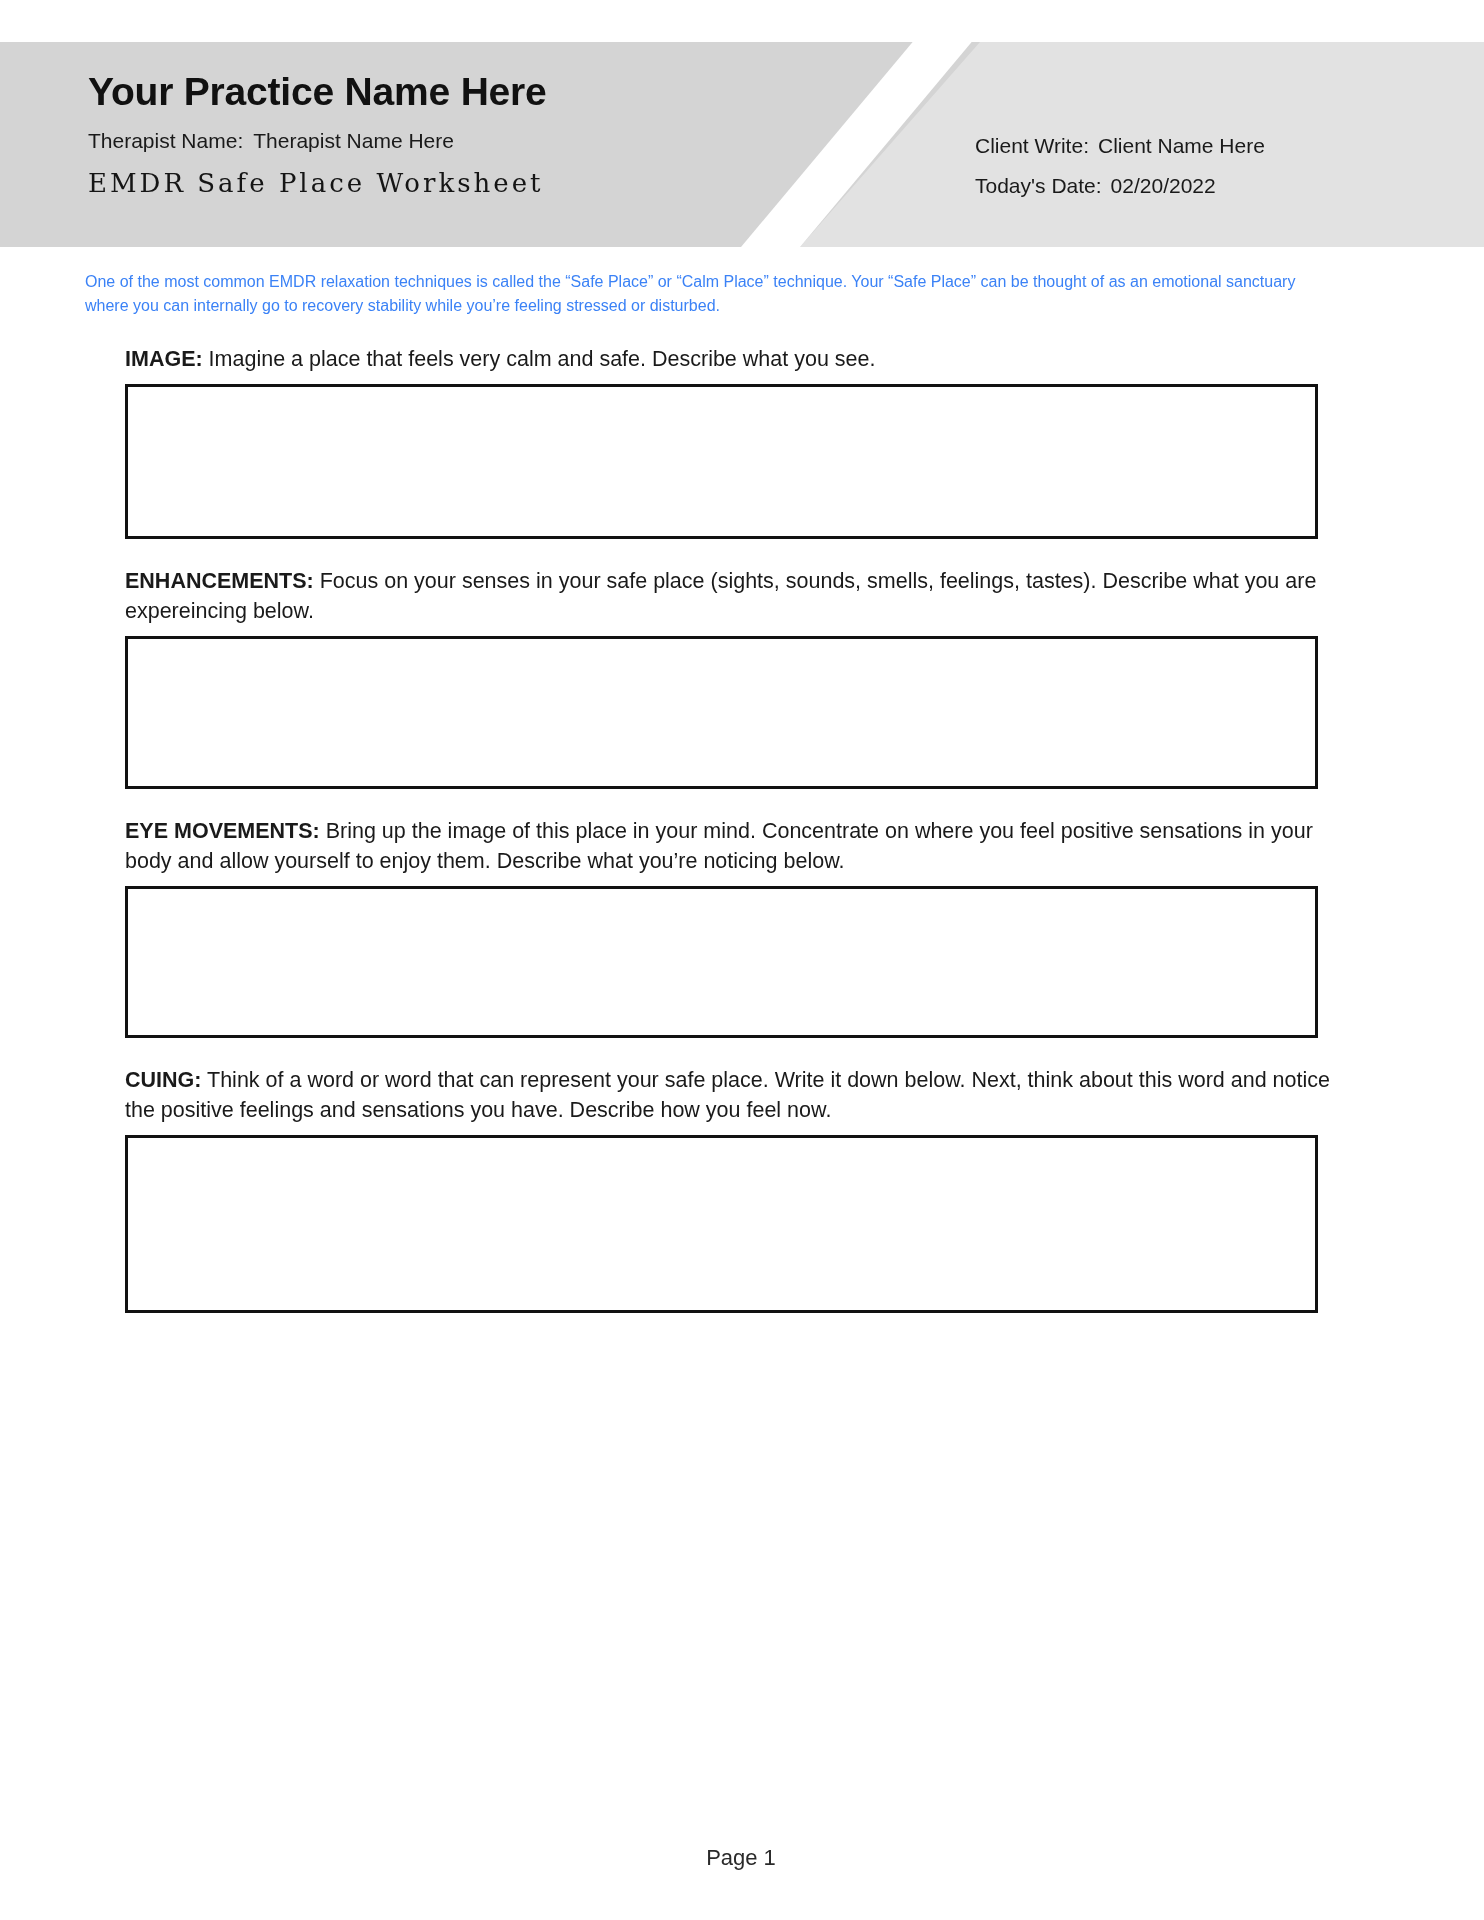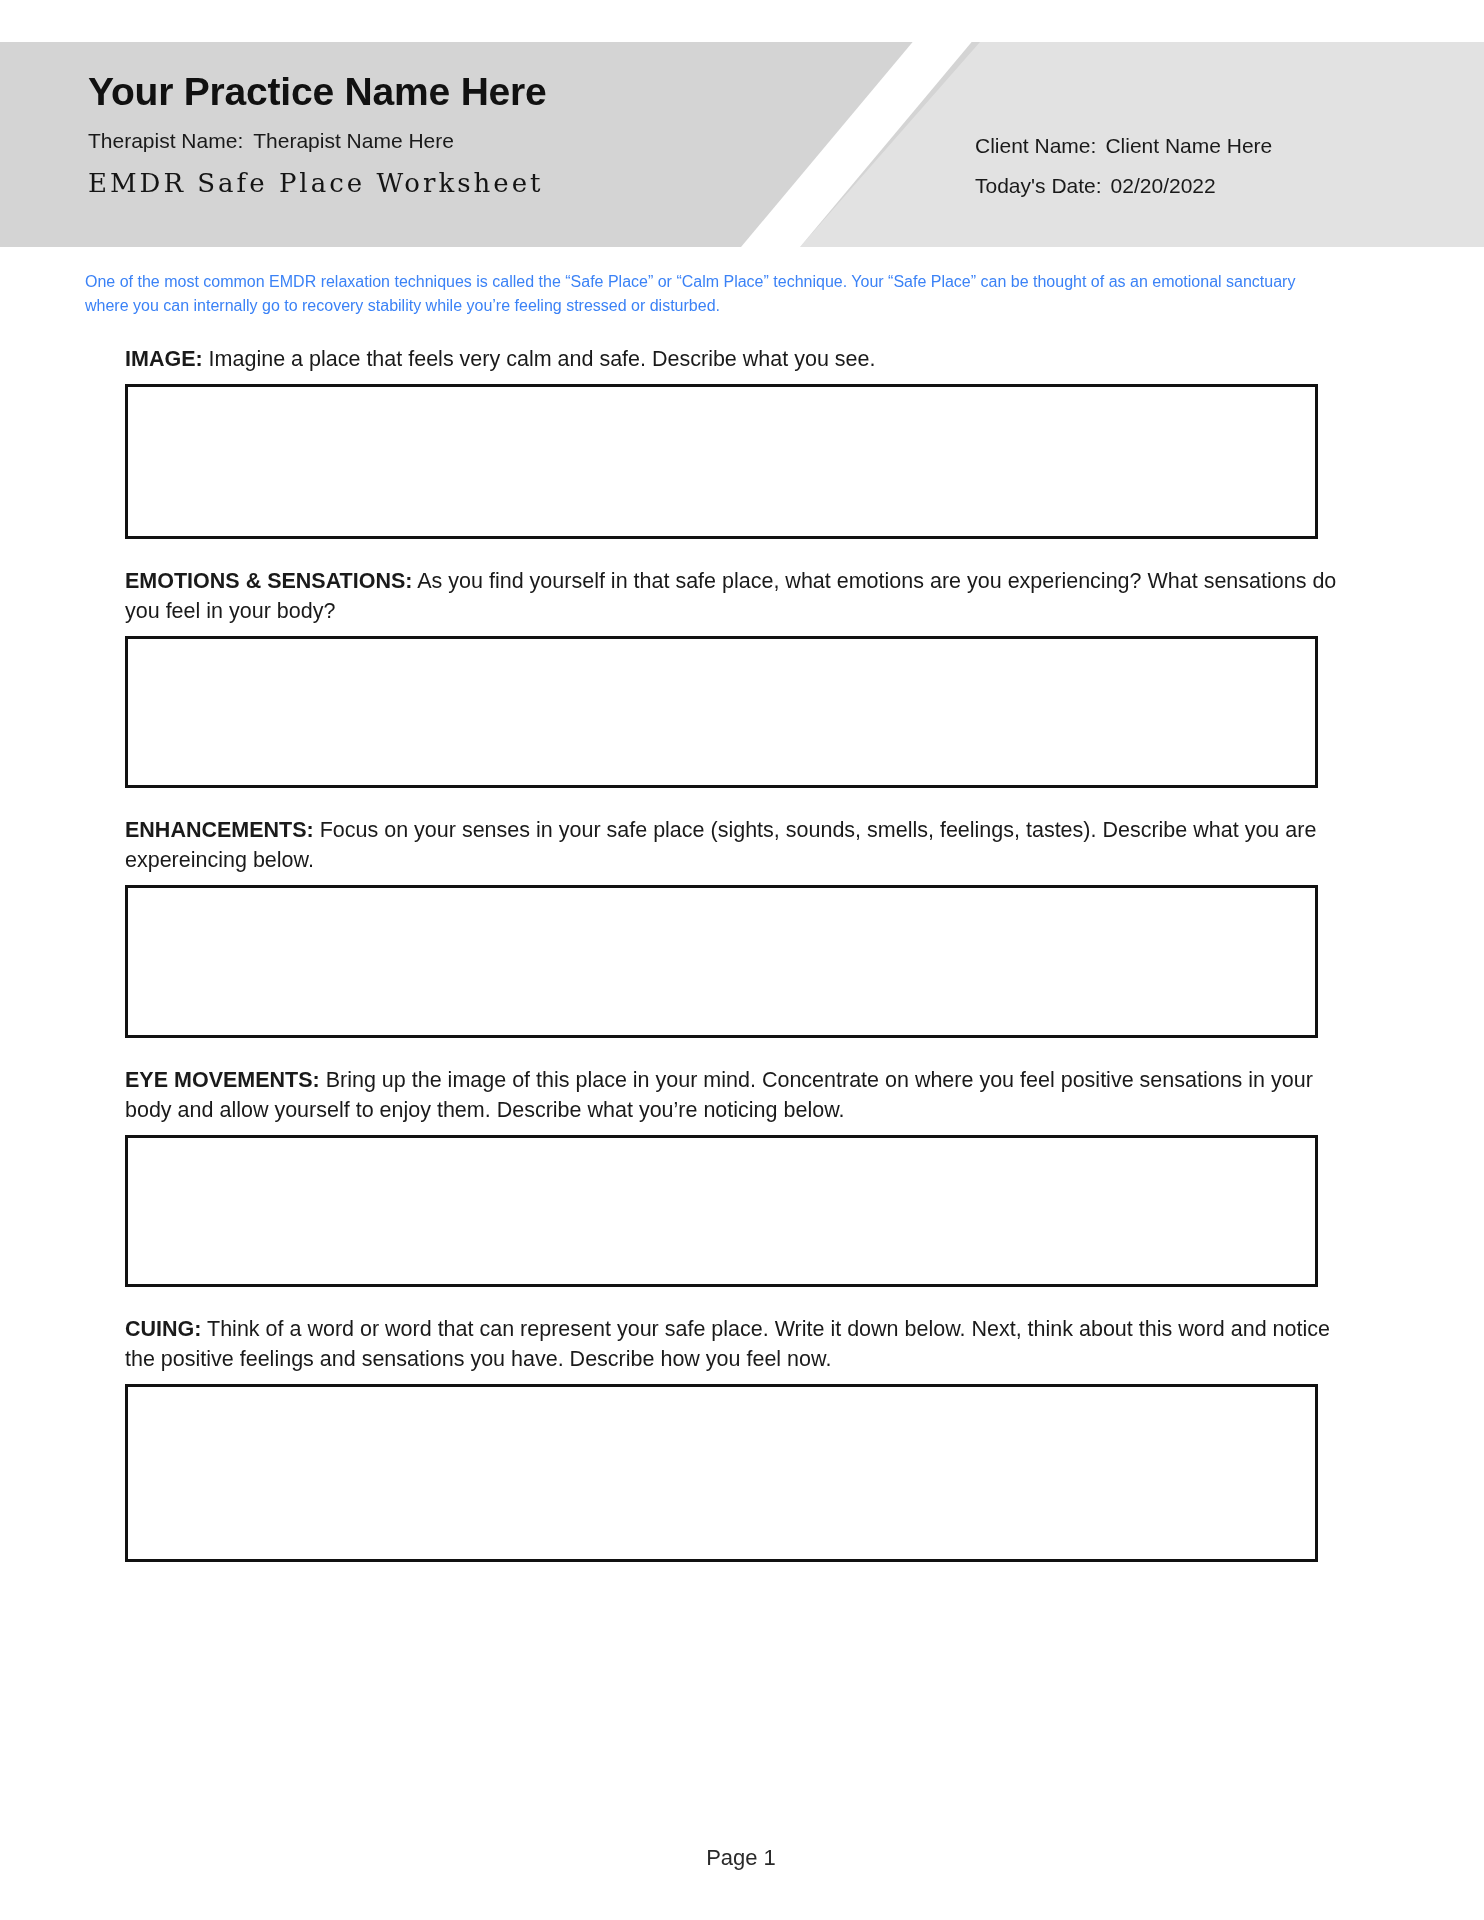--- a/index.html
+++ b/index.html
@@ -177,39 +177,35 @@
     <div class="header-inner">
       <div class="practice-name">Your Practice Name Here</div>
 
       <div class="therapist-line">
         <span class="lbl">Therapist Name:</span><span class="val">Therapist Name Here</span>
       </div>
 
       <div class="worksheet-title">EMDR Safe Place Worksheet</div>
 
       <div class="client-block">
-        <span class="row"><span class="lbl">Client Name:</span><span class="val">Client Name Here</span></span>
+        <span class="row"><span class="lbl">Client Write:</span><span class="val">Client Name Here</span></span>
         <span class="row"><span class="lbl">Today's Date:</span><span class="val">02/20/2022</span></span>
       </div>
     </div>
   </div>
 
   <div class="content">
 
     <p class="intro">One of the most common EMDR relaxation techniques is called the “Safe Place” or “Calm Place” technique. Your “Safe Place” can be thought of as an emotional sanctuary where you can internally go to recovery stability while you’re feeling stressed or disturbed.</p>
 
     <div class="section s1">
       <p class="section-prompt"><span class="heading">IMAGE:</span><span> Imagine a place that feels very calm and safe. Describe what you see.</span></p>
       <div class="answer-box"></div>
     </div>
 
-    <div class="section s2">
-      <p class="section-prompt"><span class="heading">EMOTIONS &amp; SENSATIONS:</span><span> As you find yourself in that safe place, what emotions are you experiencing? What sensations do you feel in your body?</span></p>
-      <div class="answer-box"></div>
-    </div>
 
     <div class="section s3">
       <p class="section-prompt"><span class="heading">ENHANCEMENTS:</span><span> Focus on your senses in your safe place (sights, sounds, smells, feelings, tastes). Describe what you are expereincing below.</span></p>
       <div class="answer-box"></div>
     </div>
 
     <div class="section s4">
       <p class="section-prompt"><span class="heading">EYE MOVEMENTS:</span><span> Bring up the image of this place in your mind. Concentrate on where you feel positive sensations in your body and allow yourself to enjoy them. Describe what you’re noticing below.</span></p>
       <div class="answer-box"></div>
     </div>

